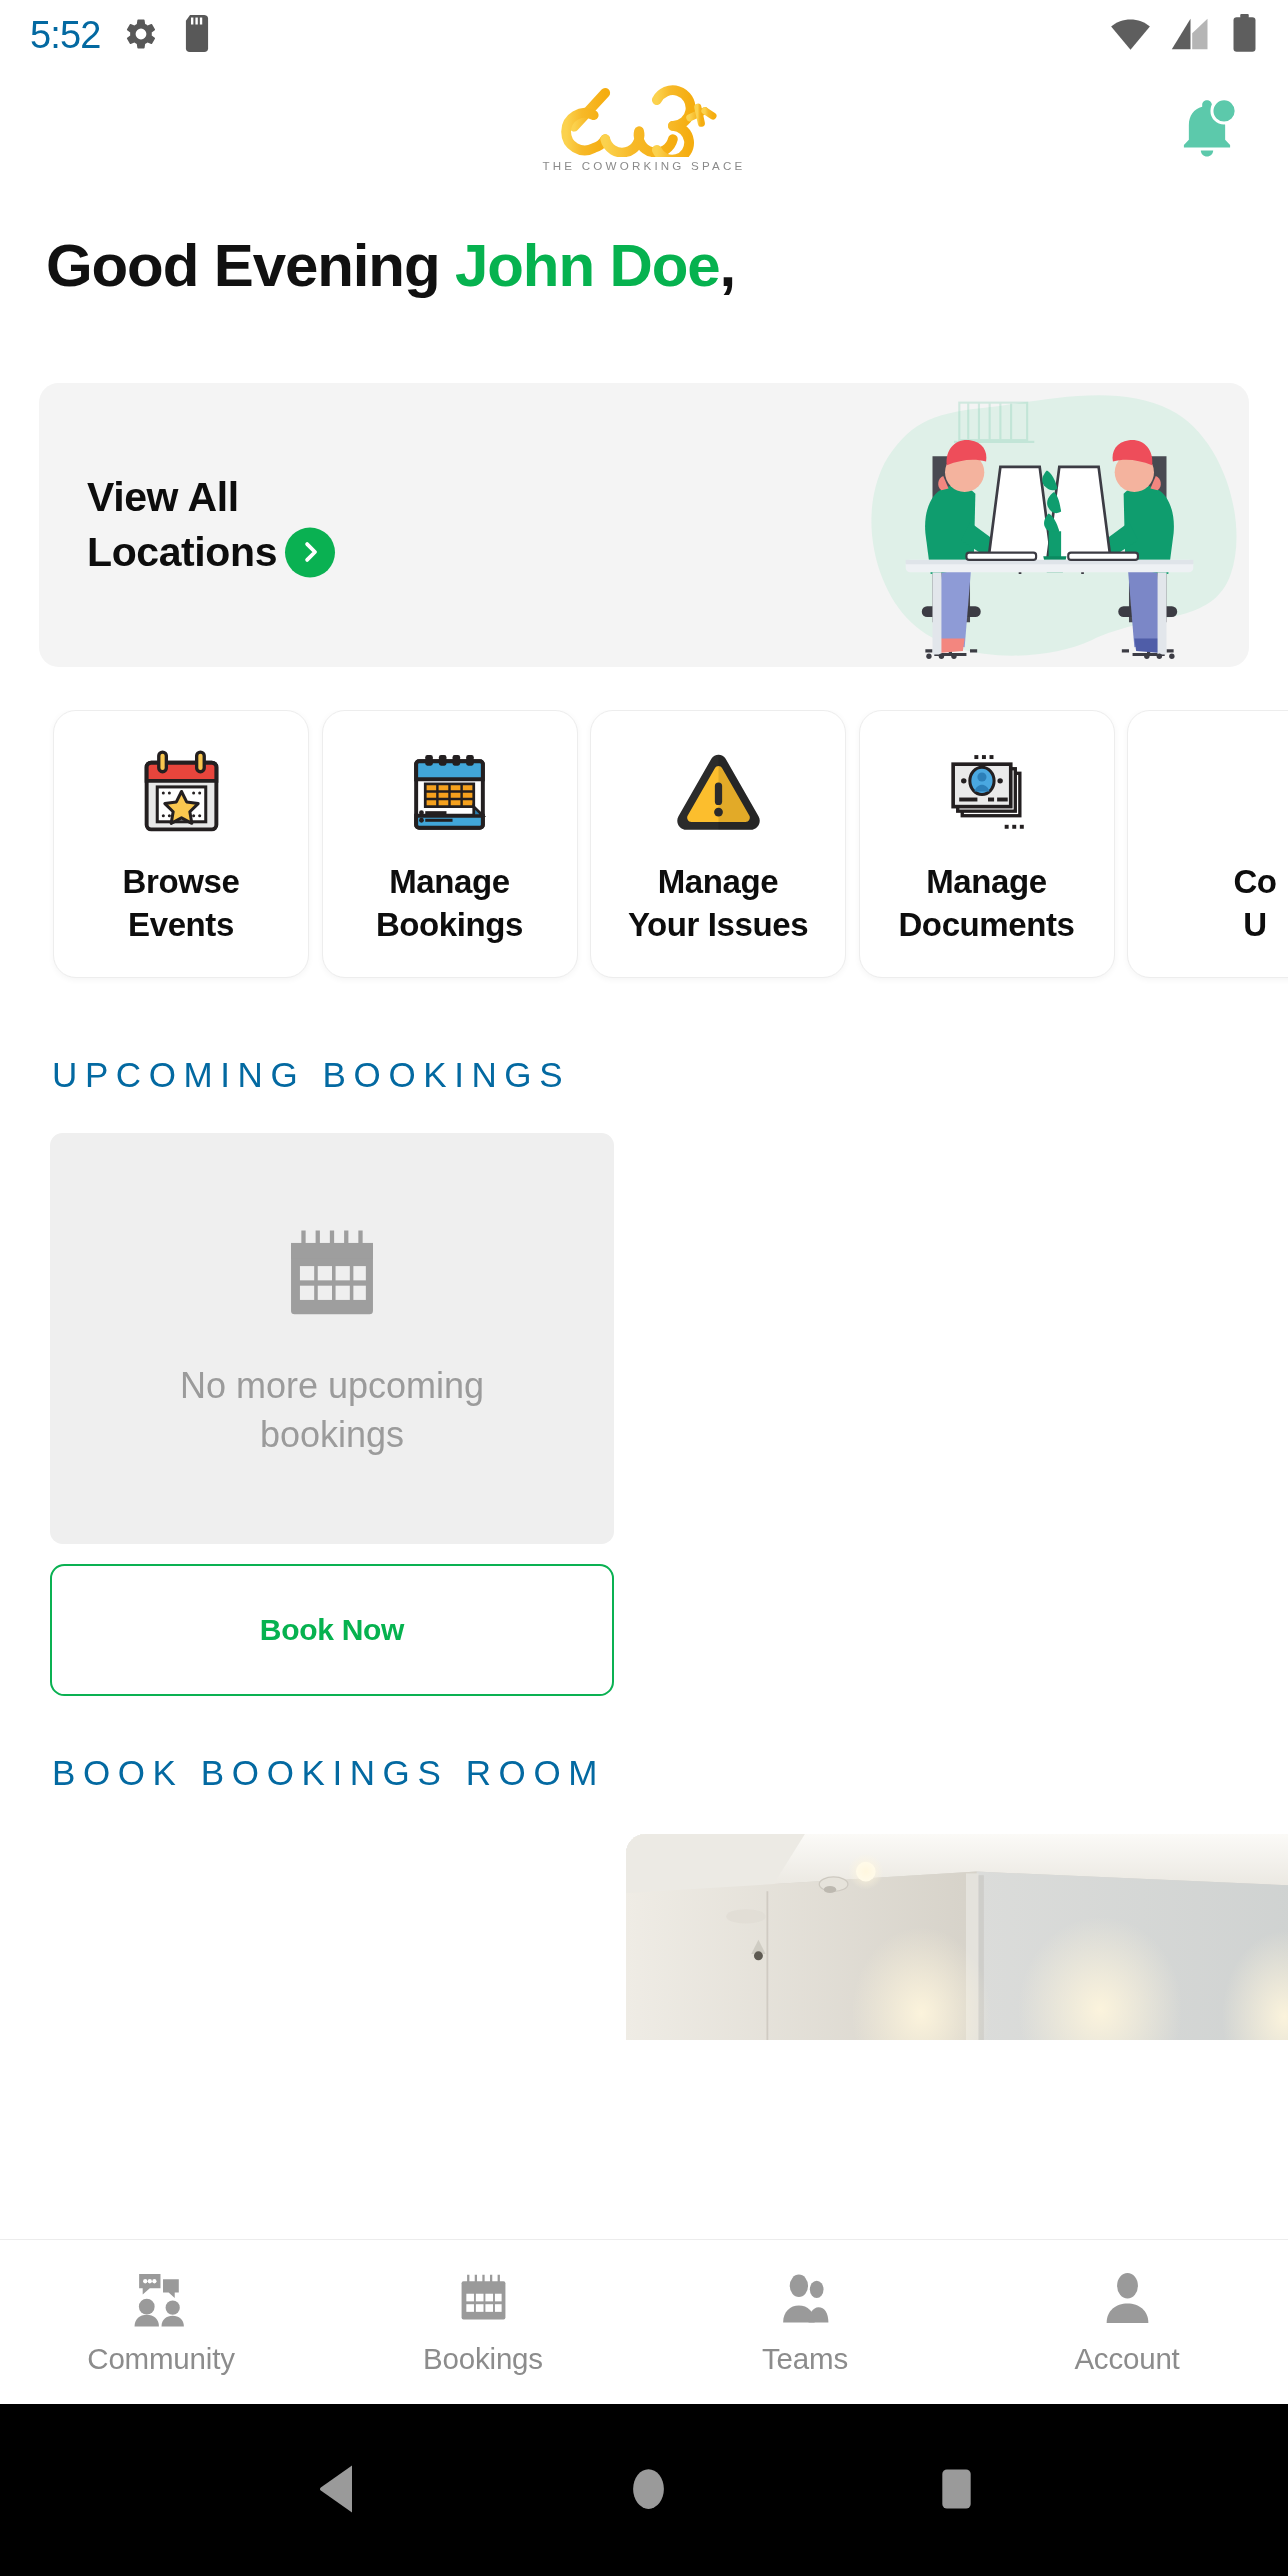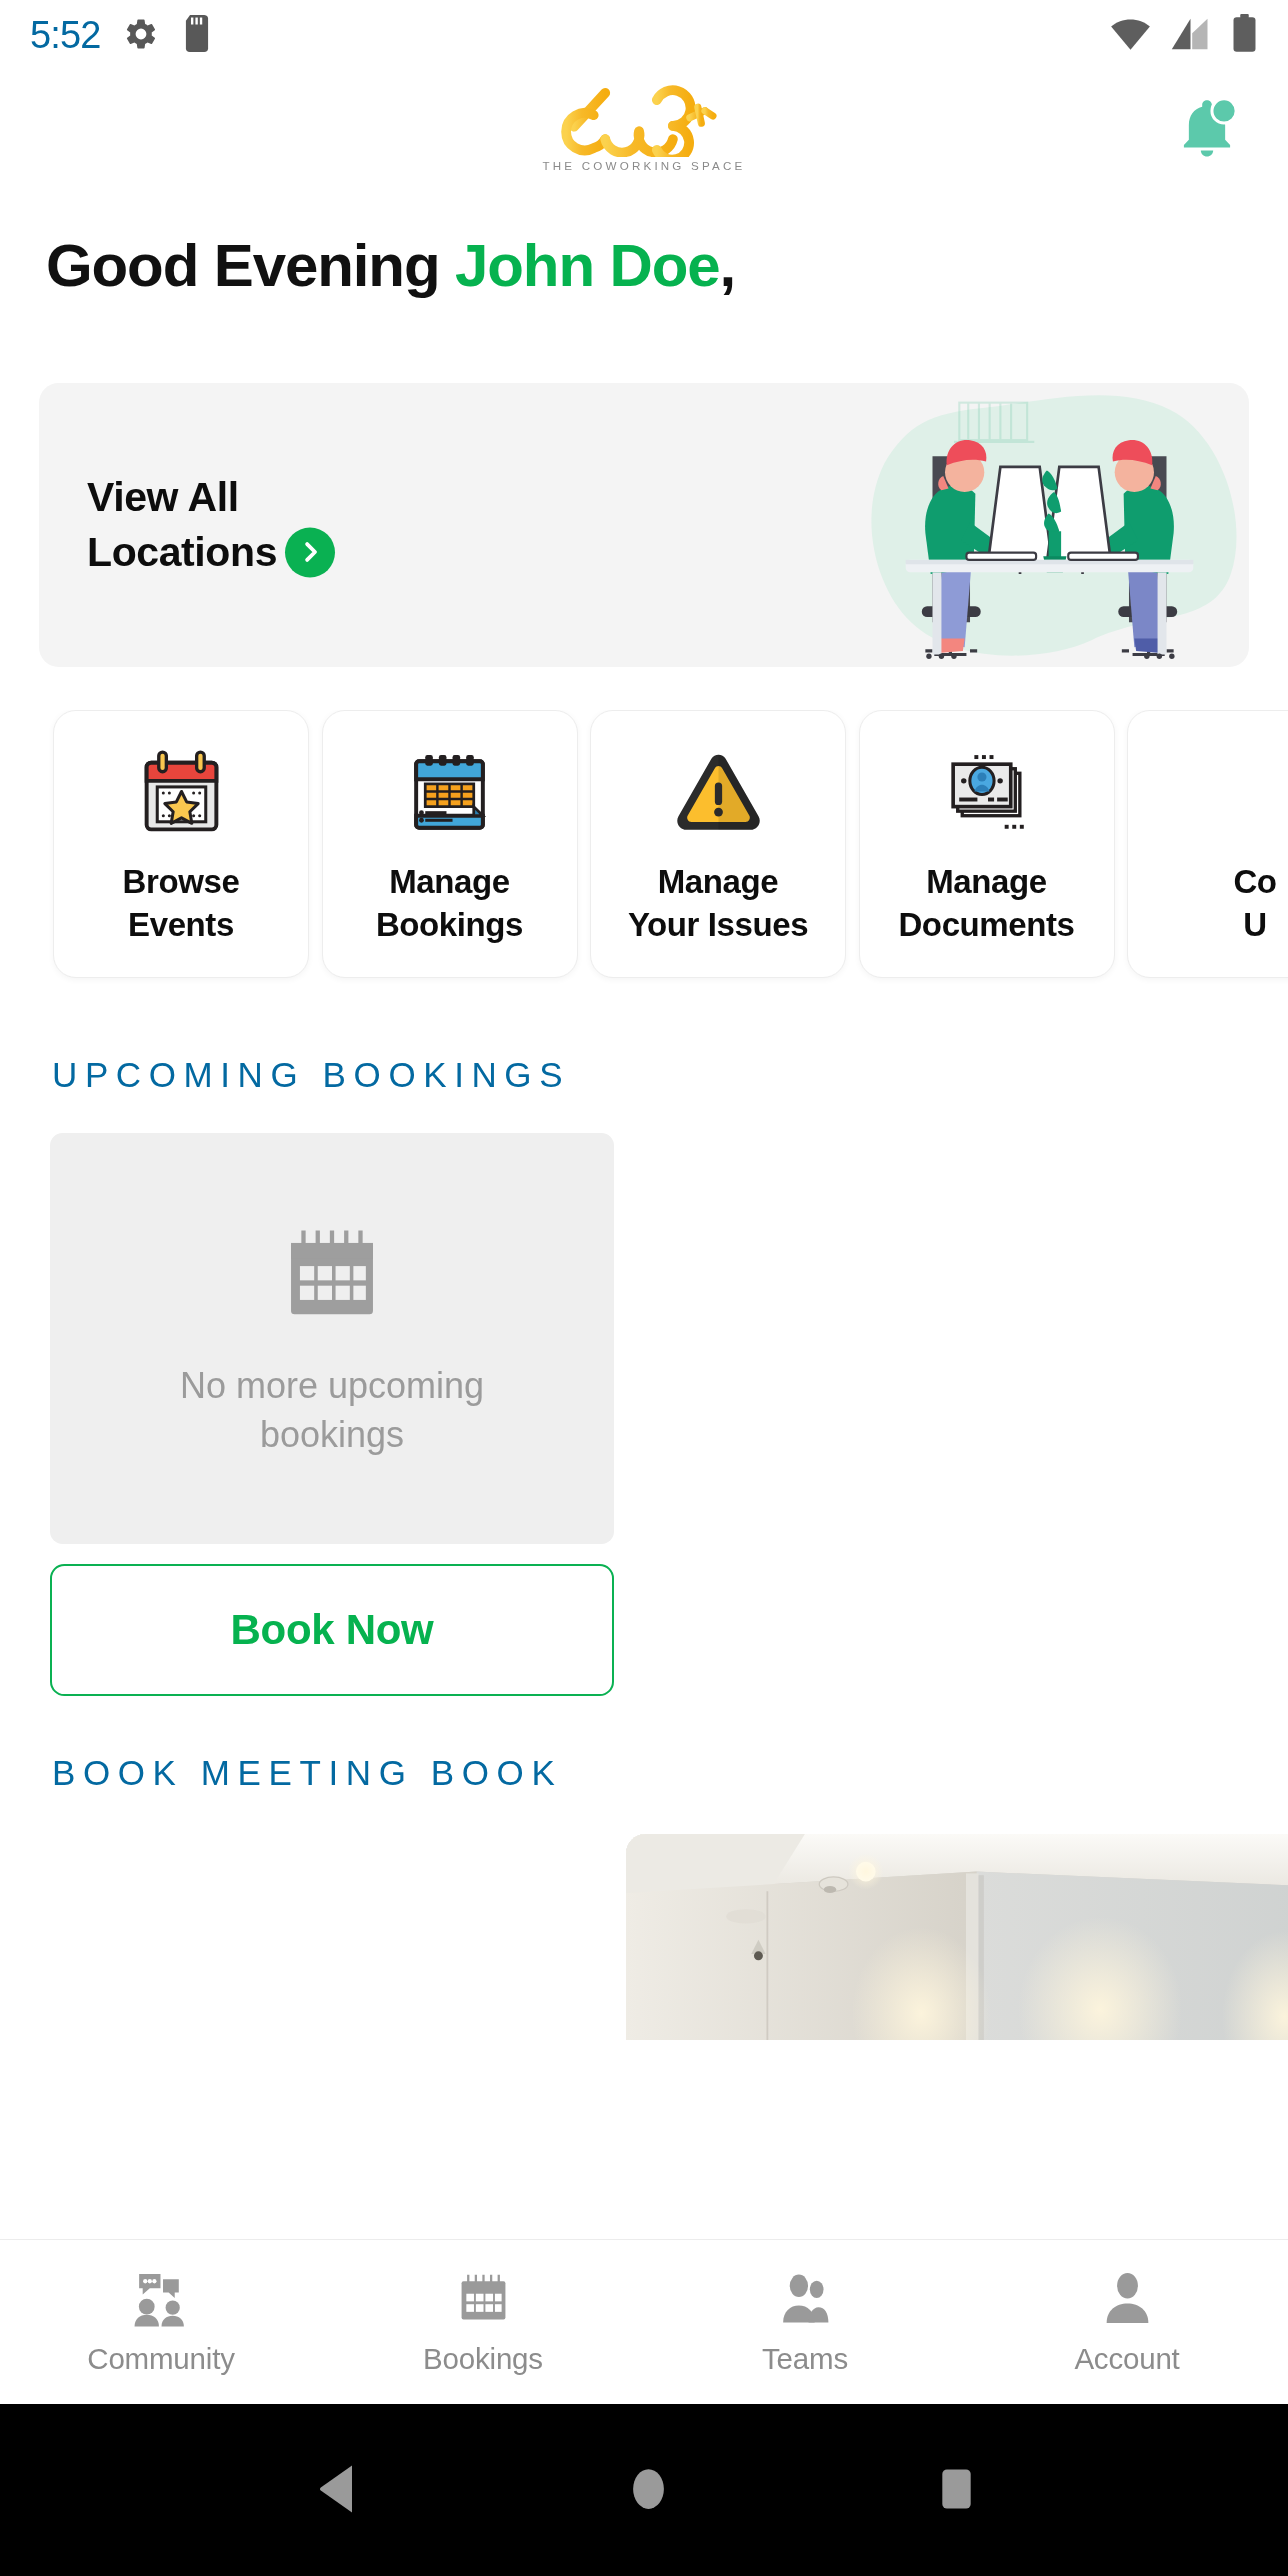--- a/index.html
+++ b/index.html
@@ -112,21 +112,21 @@
   }
   .ub-empty-text{
     margin-top:30px; text-align:center;
     font-size:36px; color:#9b9b9b; line-height:1.35;
     max-width:429px;
   }
   .book-now-btn{
     margin-top:19.7px; height:132px; width:564px;
     border:2.7px solid #0ab152; border-radius:14.3px;
     background:#ffffff; display:flex; align-items:center; justify-content:center;
-    font-size:42px; font-weight:700; color:#06b24f; letter-spacing:-0.3px;
+    font-size:30px; font-weight:700; color:#06b24f; letter-spacing:-0.3px;
   }
 
   
   .mr-row{
     margin-top:41px; padding-left:626px;
     display:flex; gap:27px; height:206px; overflow:hidden;
   }
   .mr-card{
     flex:0 0 680px; height:206px;
     border-radius:19.7px 19.7px 0 0; overflow:hidden;
@@ -465,21 +465,21 @@
           <rect x="24" y="38" width="8" height="8"></rect>
         <rect x="34" y="38" width="8" height="8"></rect>
           <rect x="44" y="38" width="7" height="8"></rect>
       </g>
     </svg>
     <div class="ub-empty-text">No more upcoming bookings</div>
   </div>
   <div class="book-now-btn">Book Now</div>
 </div>
 
-<div class="sec-title">BOOK MEETING BOOK</div>
+<div class="sec-title">BOOK BOOKINGS ROOM</div>
 
 <div class="mr-row">
   <div class="mr-card">
     <svg width="680" height="206" viewBox="0 0 760 230" preserveAspectRatio="none">
       <defs>
         <linearGradient id="ceil" x1="0" y1="0" x2="0" y2="1">
           <stop offset="0%" stop-color="#fbfaf7"></stop>
             <stop offset="100%" stop-color="#e9e6df"></stop>
         </linearGradient>
         <linearGradient id="wallL" x1="0" y1="0" x2="1" y2="0">

